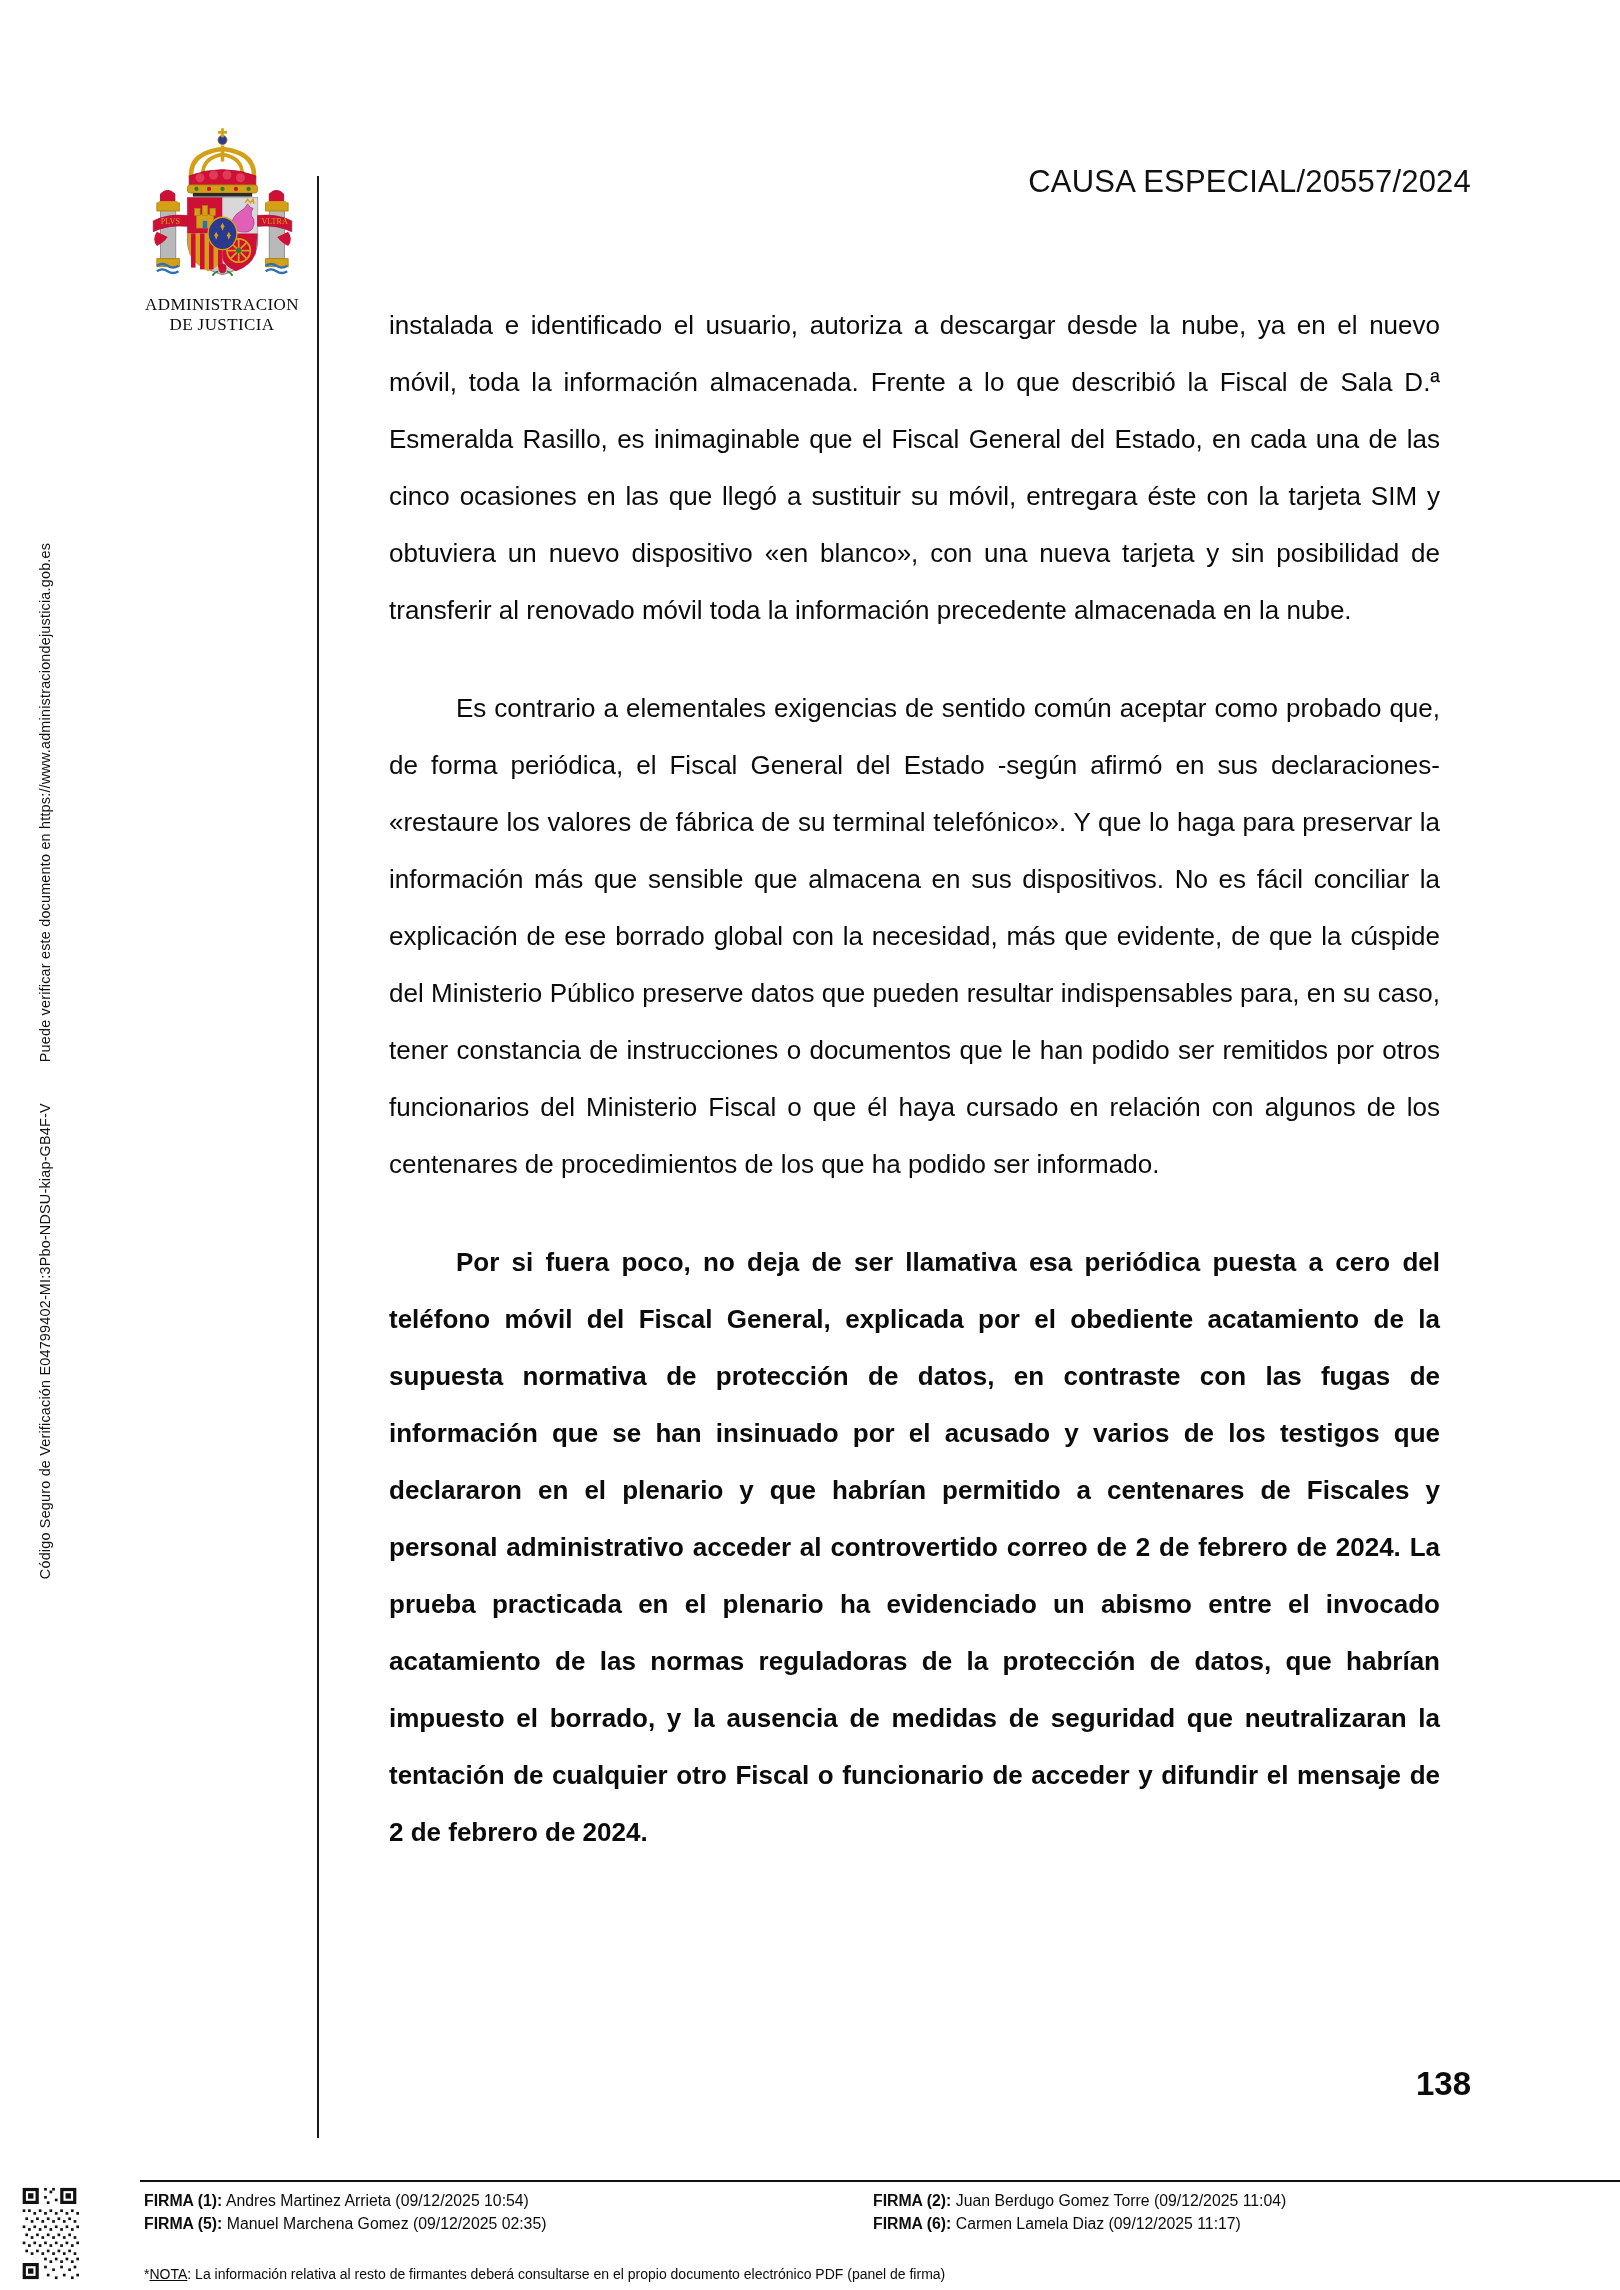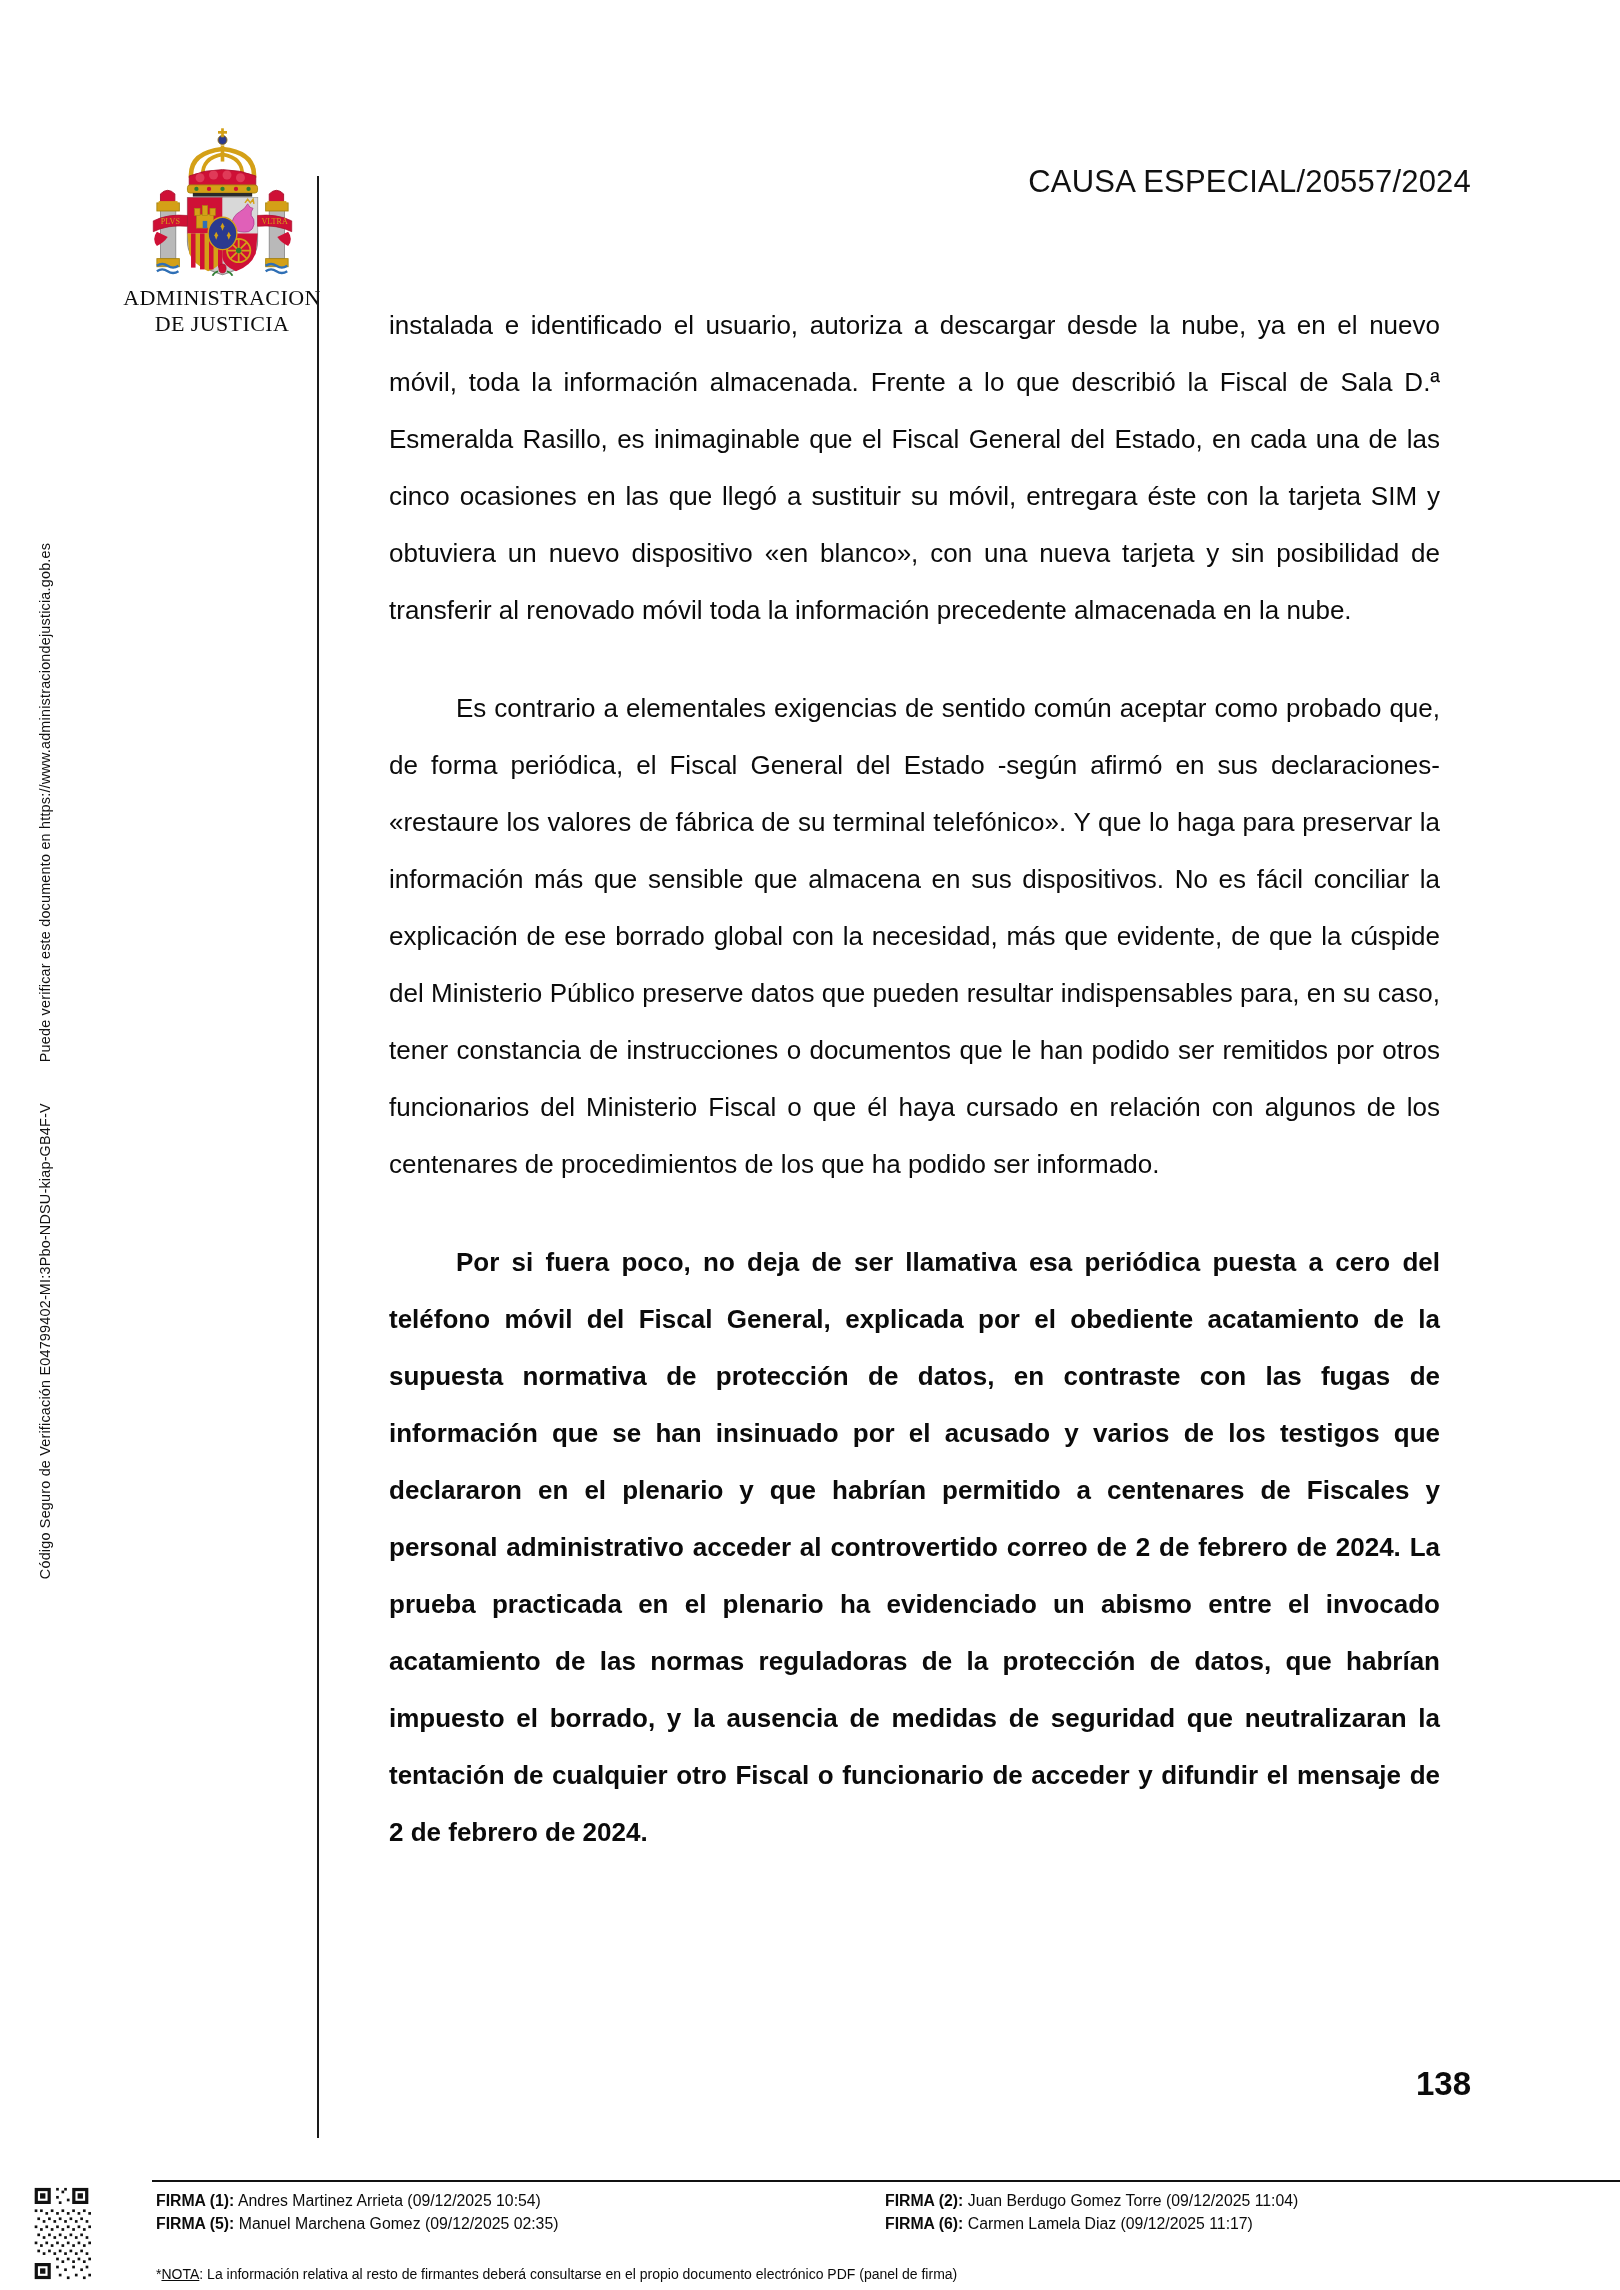--- a/index.html
+++ b/index.html
@@ -44,25 +44,25 @@
   .emblem-block {
     position: absolute;
     left: 114px;
     top: 122px;
     width: 216px;
     text-align: center;
   }
   .emblem-svg { display: block; margin: 0 auto; }
   .emblem-caption {
     font-family: "Liberation Serif", serif;
-    font-size: 22px;
+    font-size: 17px;
     line-height: 1.18;
     color: #0d0d0d;
     letter-spacing: 0.4px;
-    margin-top: 3px;
+    margin-top: 13px;
   }
 
   
   .v-rule {
     position: absolute;
     left: 317px;
     top: 176px;
     width: 1.8px;
     height: 1962px;
     background: #1a1a1a;
@@ -106,21 +106,20 @@
     font-weight: bold;
   }
 
   
   .footer {
     position: absolute;
     left: 0;
     top: 2160px;
     width: 1440px;
     height: 131px;
-    margin-left: 12px;
   }
   .footer-rule {
     position: absolute;
     left: 140px;
     top: 20px;
     width: 1481px;
     height: 1.8px;
     background: #111111;
   }
   .qr {

